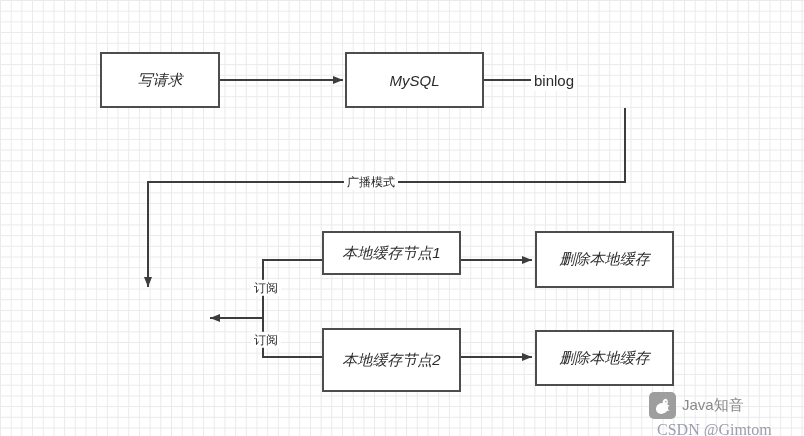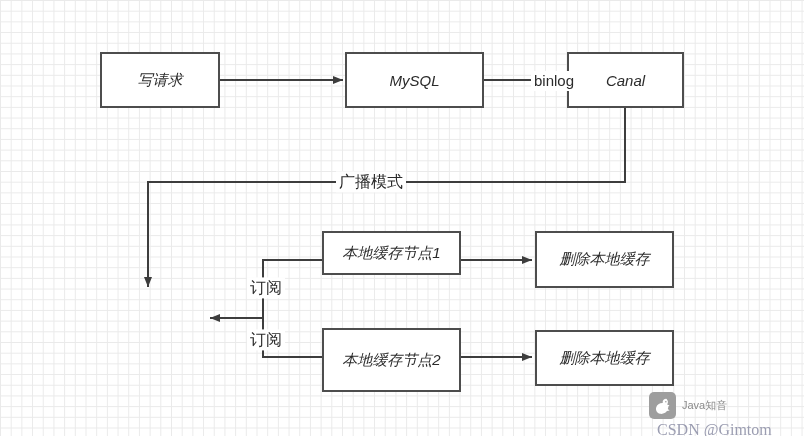--- a/index.html
+++ b/index.html
@@ -24,37 +24,37 @@
     display:flex;align-items:center;justify-content:center;
     font-size:15px;color:#2b2b2b;
     text-align:center;
     font-style:italic;
   }
   .edge-label{
     position:absolute;
     transform:translate(-50%,-50%);
     background:#ffffff;
     padding:1px 3px;
-    font-size:16px;color:#2b2b2b;
+    font-size:12px;color:#2b2b2b;
     white-space:nowrap;
     line-height:1.2;
   }
   .edge-label.latin{font-size:15px;margin-left:40px;}
   .watermark{
     position:absolute;left:649px;top:392px;
     display:flex;flex-direction:column;
   }
   .wm-row{display:flex;align-items:center;gap:6px;}
   .wm-icon{
     width:27px;height:27px;border-radius:5px;
     background:#9e9e9e;
     display:flex;align-items:center;justify-content:center;
     flex:0 0 auto;
   }
-  .wm-brand{font-size:11px;color:#8a8a8a;}
+  .wm-brand{font-size:15px;color:#8a8a8a;}
   .wm-credit{margin-top:2px;font-size:16px;color:#9b9db1;margin-left:8px;white-space:nowrap;font-family:Liberation Serif, serif;}
 </style>
 </head>
 <body>
 
 <div class="canvas">
 
   <svg class="edges" width="804" height="436" aria-hidden="true">
     <defs>
       <marker id="arrow" markerUnits="userSpaceOnUse" markerWidth="12" markerHeight="10" refX="10" refY="4" orient="auto">
@@ -78,23 +78,20 @@
   </svg>
 
   <div class="node" style="left:100px;top:52px;width:120px;height:56px">
     <span>写请求</span>
   </div>
 
   <div class="node" style="left:345px;top:52px;width:139px;height:56px">
     <span>MySQL</span>
   </div>
 
-  <div class="node" style="left:567px;top:52px;width:117px;height:56px">
-    <span>Canal</span>
-  </div>
 
 
   <div class="node" style="left:322px;top:231px;width:139px;height:44px">
     <span>本地缓存节点1</span>
   </div>
 
   <div class="node" style="left:535px;top:231px;width:139px;height:57px">
     <span>删除本地缓存</span>
   </div>
 

